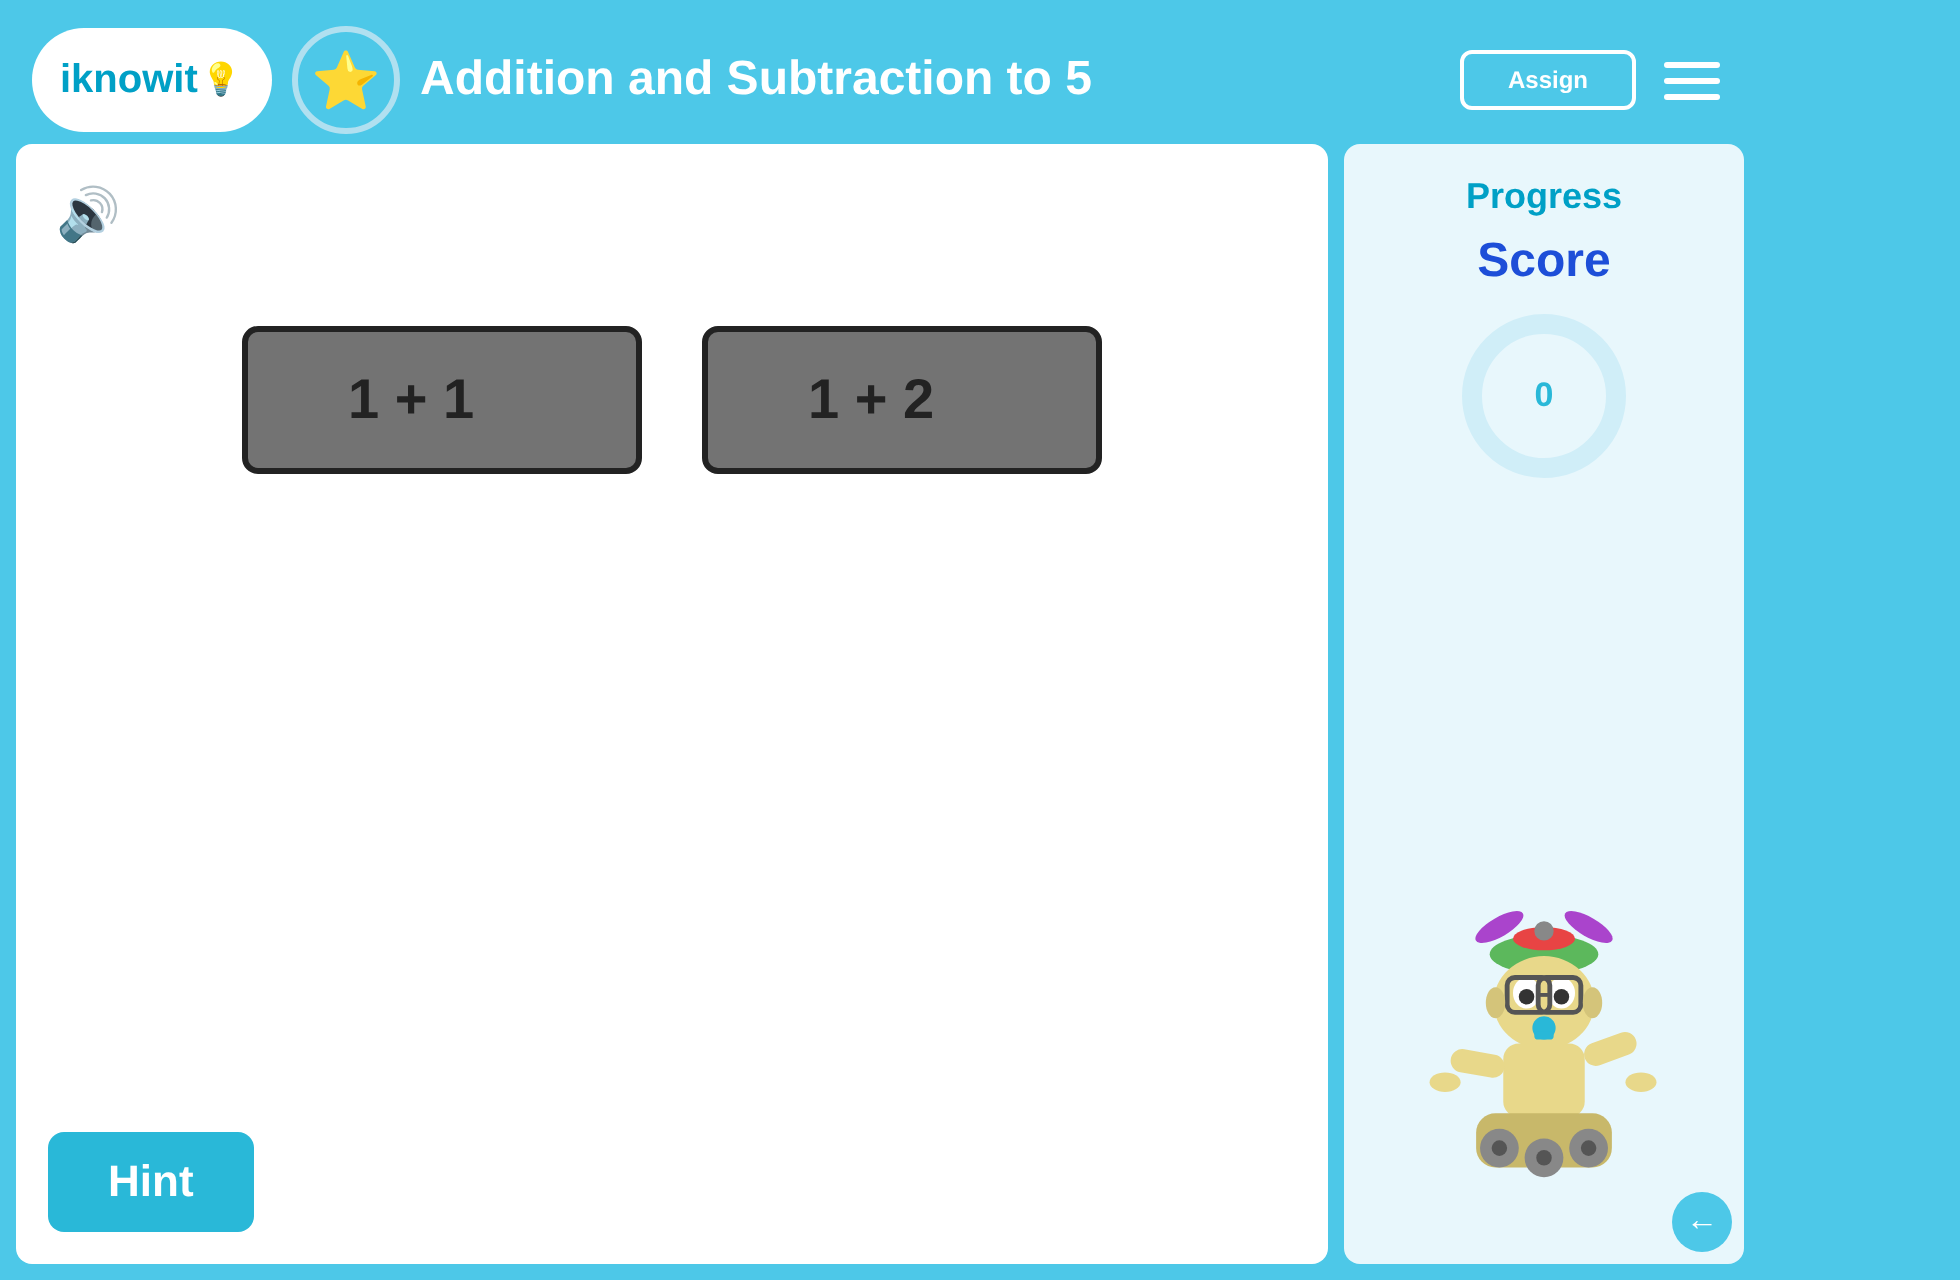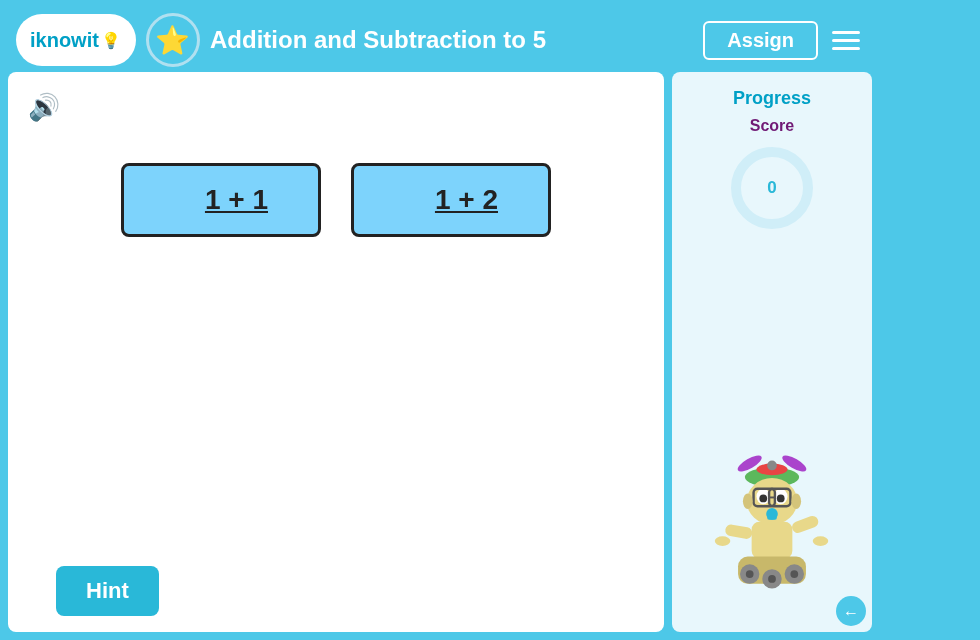--- a/index.html
+++ b/index.html
@@ -68,21 +68,21 @@
       color: white;
       font-size: 24px;
       font-weight: bold;
       flex: 1;
     }
 
     .assign-btn {
       background: transparent;
       border: 2.5px solid white;
       color: white;
-      font-size: 20px;
+      font-size: 12px;
       font-weight: bold;
       border-radius: 6px;
       padding: 6px 22px;
       cursor: pointer;
     }
 
     .menu-btn {
       background: transparent;
       border: none;
       cursor: pointer;
@@ -144,37 +144,35 @@
       margin-top: 10px;
     }
 
     .answer-option {
       border: 3px solid #222;
       border-radius: 8px;
       padding: 18px 50px;
       font-size: 28px;
       font-weight: bold;
       color: #222;
-      background: #7dd3fc;
+      background: #737373;
       cursor: pointer;
       min-width: 200px;
-      text-align: right;
+      text-align: left;
       transition: background 0.15s;
-      text-decoration: underline;
     }
 
     .bottom-bar {
       position: absolute;
       bottom: 16px;
       left: 16px;
       right: 16px;
       display: flex;
       justify-content: space-between;
       align-items: center;
-      margin-left: 32px;
     }
 
     .hint-btn {
       background: #29b8d8;
       color: white;
       font-size: 22px;
       font-weight: bold;
       border: none;
       border-radius: 8px;
       padding: 12px 30px;
@@ -241,23 +239,23 @@
       position: absolute;
       top: 50%;
       left: 50%;
       transform: translate(-50%, -50%);
       font-size: 17px;
       font-weight: bold;
       color: #29b8d8;
     }
 
     .score-label {
-      font-size: 16px;
-      font-weight: bold;
-      color: #701a75;
+      font-size: 24px;
+      font-weight: bold;
+      color: #1d4ed8;
       margin-bottom: 8px;
     }
 
     
     .robot-area {
       flex: 1;
       display: flex;
       align-items: flex-end;
       justify-content: center;
       padding-bottom: 10px;

